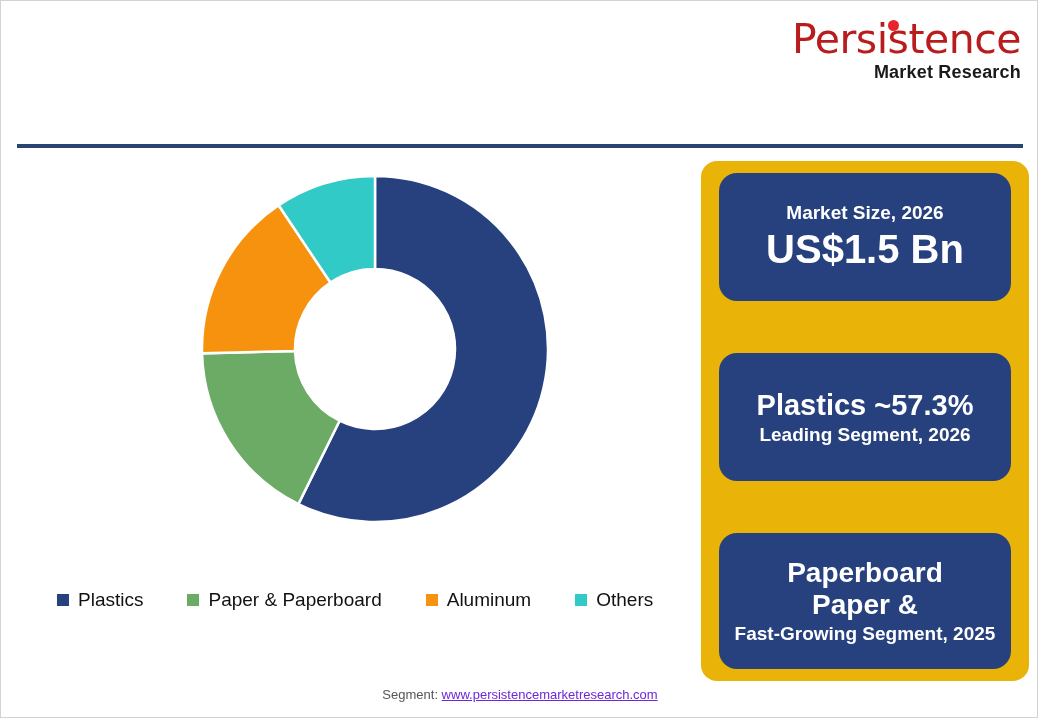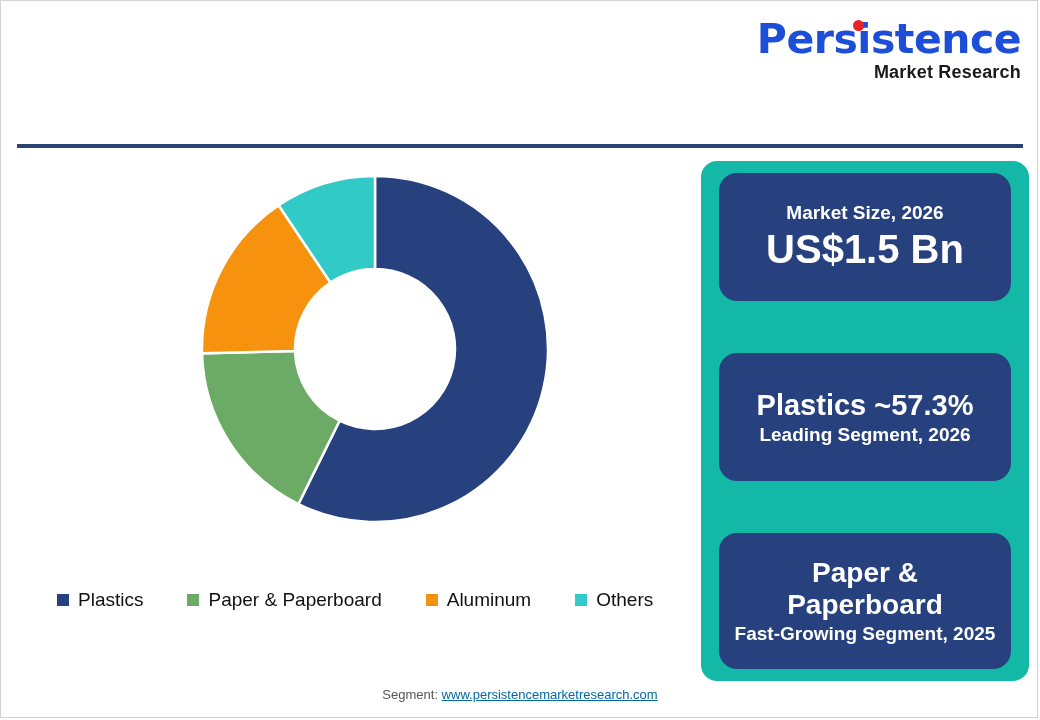--- a/index.html
+++ b/index.html
@@ -27,22 +27,22 @@
     position: absolute;
     top: 18px;
     right: 16px;
     text-align: right;
     line-height: 1;
   }
   .logo-main {
     position: relative;
     display: inline-block;
     font-size: 41px;
-    font-weight: bold;
-    color: #1d4ed8;
+    font-weight: normal;
+    color: #b91c1c;
     letter-spacing: -0.5px;
     font-family: "DejaVu Sans", sans-serif;
   }
   .logo-dot {
     position: absolute;
     left: 96px;
     top: 1px;
     width: 11px;
     height: 11px;
     background: #e8232a;
@@ -117,21 +117,21 @@
     white-space: nowrap;
   }
 
   
   .panel {
     position: absolute;
     left: 700px;
     top: 160px;
     width: 328px;
     height: 520px;
-    background: #14b8a6;
+    background: #eab308;
     border-radius: 16px;
   }
   .card {
     position: absolute;
     left: 18px;
     width: 292px;
     background: #27417e;
     border-radius: 18px;
     color: #ffffff;
     text-align: center;
@@ -170,21 +170,21 @@
   .source {
     position: absolute;
     left: 0;
     top: 686px;
     width: 1038px;
     text-align: center;
     font-size: 13px;
     color: #555555;
   }
   .source-link {
-    color: #0369a1;
+    color: #6d28d9;
   }
 </style>
 </head>
 <body>
 
 <div id="page">
 
   <div class="logo">
     <span class="logo-main">
       <span>Persistence</span>
@@ -231,22 +231,22 @@
       <div class="card-small">Market Size, 2026</div>
       <div class="card-big">US$1.5 Bn</div>
     </div>
 
     <div class="card card-2">
       <div class="card-big-2">Plastics ~57.3%</div>
       <div class="card-small">Leading Segment, 2026</div>
     </div>
 
     <div class="card card-3">
+      <div class="card-title-wrap">Paperboard</div>
       <div class="card-title-wrap">Paper &amp;</div>
-      <div class="card-title-wrap">Paperboard</div>
       <div class="card-small">Fast-Growing Segment, 2025</div>
     </div>
 
   </div>
 
   <div class="source">
     <span>Segment: </span><a class="source-link" href="#">www.persistencemarketresearch.com</a>
   </div>
 
 </div>

